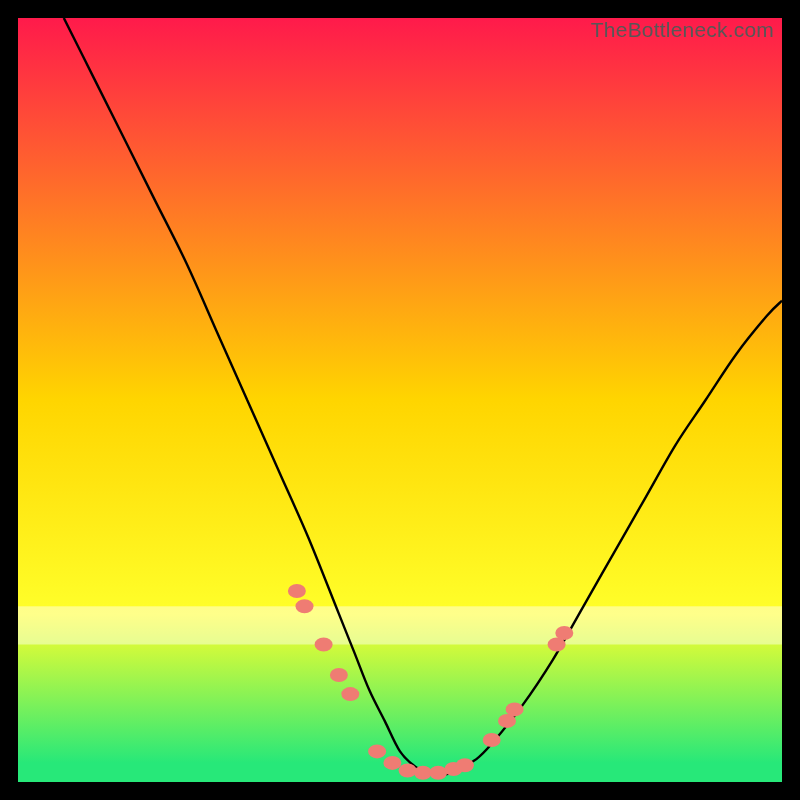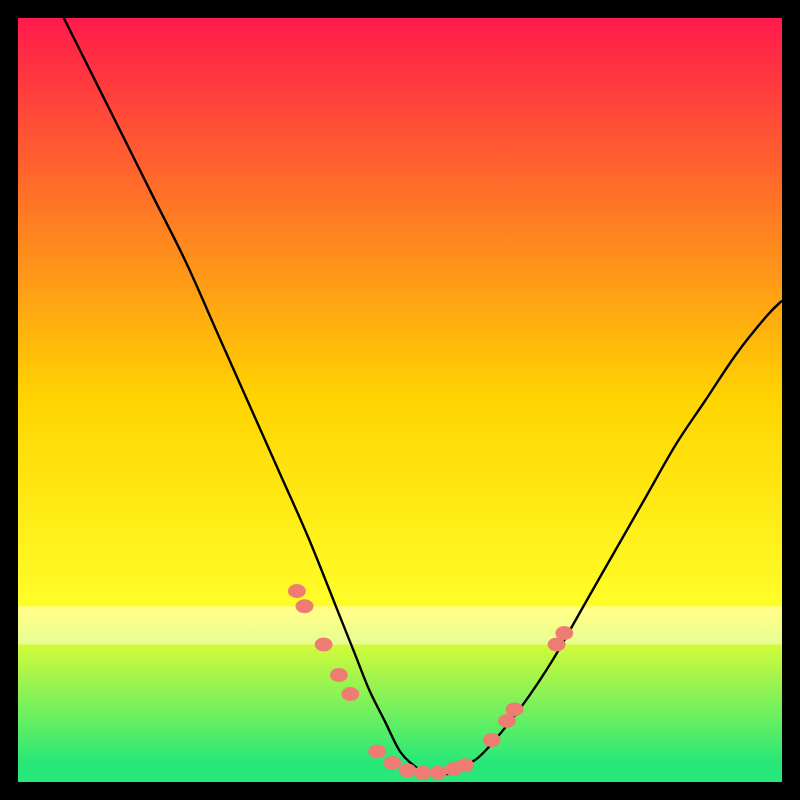--- a/index.html
+++ b/index.html
@@ -34,20 +34,21 @@
     font-size: 21px;
     font-weight: 500;
     letter-spacing: 0.2px;
     z-index: 10;
   }
 </style>
 </head>
 <body>
 
 <div class="frame">
+  <div class="attribution">TheBottleneck.com</div>
   <svg class="plot" viewBox="0 0 764 764" preserveAspectRatio="none">
     <defs>
       <linearGradient id="bg-grad" x1="0" y1="0" x2="0" y2="1">
           <stop offset="0.00%" stop-color="#ff1a4b"></stop>
           <stop offset="50.00%" stop-color="#ffd500"></stop>
           <stop offset="78.00%" stop-color="#ffff2a"></stop>
           <stop offset="97.50%" stop-color="#27e879"></stop>
           <stop offset="100.00%" stop-color="#27e879"></stop>
         </linearGradient>
     </defs>

